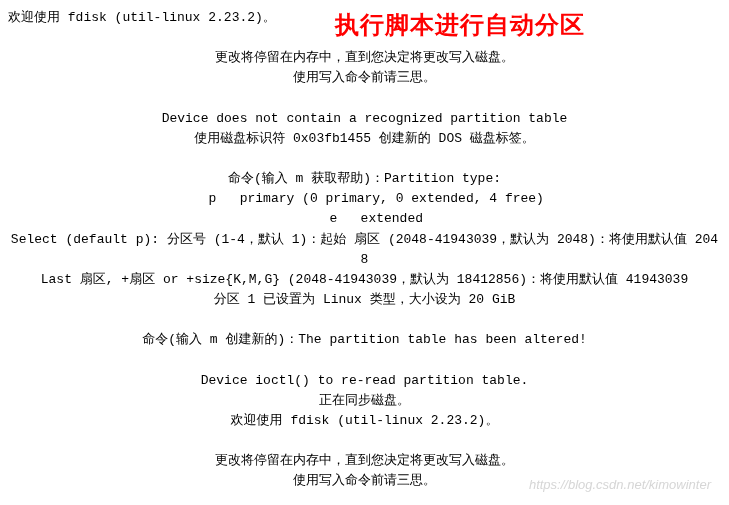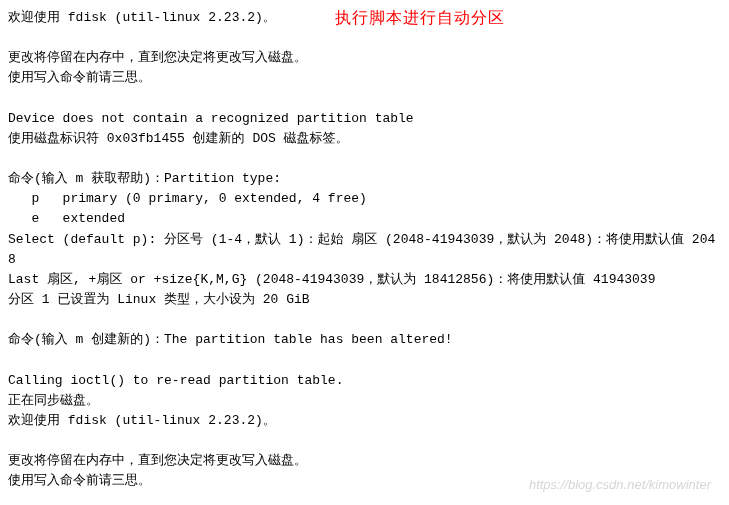--- a/index.html
+++ b/index.html
@@ -10,38 +10,39 @@
       line-height: 1.55;
       background: #ffffff;
       color: #000000;
       width: 729px;
       box-sizing: border-box;
       position: relative;
     }
     .line {
       white-space: pre-wrap;
       word-break: break-all;
+      text-align: center;
     }
     .prompt-line {
       display: flex;
       align-items: flex-start;
     }
     .underlined {
       text-decoration: underline;
       text-decoration-color: #cc0000;
       text-decoration-thickness: 1.5px;
       margin-left: 2px;
     }
     .annotation {
       position: absolute;
       top: 6px;
       left: 335px;
       color: #ff0000;
-      font-weight: normal;
-      font-size: 16px;
+      font-weight: bold;
+      font-size: 24px;
       font-family: "Microsoft YaHei", SimSun, sans-serif;
       letter-spacing: 1px;
     }
     .welcome-row {
       display: flex;
     }
     .watermark {
       position: absolute;
       right: 18px;
       bottom: 4px;
@@ -73,20 +74,20 @@
 <div class="line"> </div>
 <div class="line">命令(输入 m 获取帮助)：Partition type:</div>
 <div class="line">   p   primary (0 primary, 0 extended, 4 free)</div>
 <div class="line">   e   extended</div>
 <div class="line">Select (default p): 分区号 (1-4，默认 1)：起始 扇区 (2048-41943039，默认为 2048)：将使用默认值 2048</div>
 <div class="line">Last 扇区, +扇区 or +size{K,M,G} (2048-41943039，默认为 18412856)：将使用默认值 41943039</div>
 <div class="line">分区 1 已设置为 Linux 类型，大小设为 20 GiB</div>
 <div class="line"> </div>
 <div class="line">命令(输入 m 创建新的)：The partition table has been altered!</div>
 <div class="line"> </div>
-<div class="line">Calling ioctl() to re-read partition table.</div>
+<div class="line">Device ioctl() to re-read partition table.</div>
 <div class="line">正在同步磁盘。</div>
 <div class="line">欢迎使用 fdisk (util-linux 2.23.2)。</div>
 <div class="line"> </div>
 <div class="line">更改将停留在内存中，直到您决定将更改写入磁盘。</div>
 <div class="line">使用写入命令前请三思。</div>
 
 <div class="watermark">https://blog.csdn.net/kimowinter</div>
 
 </body></html>

